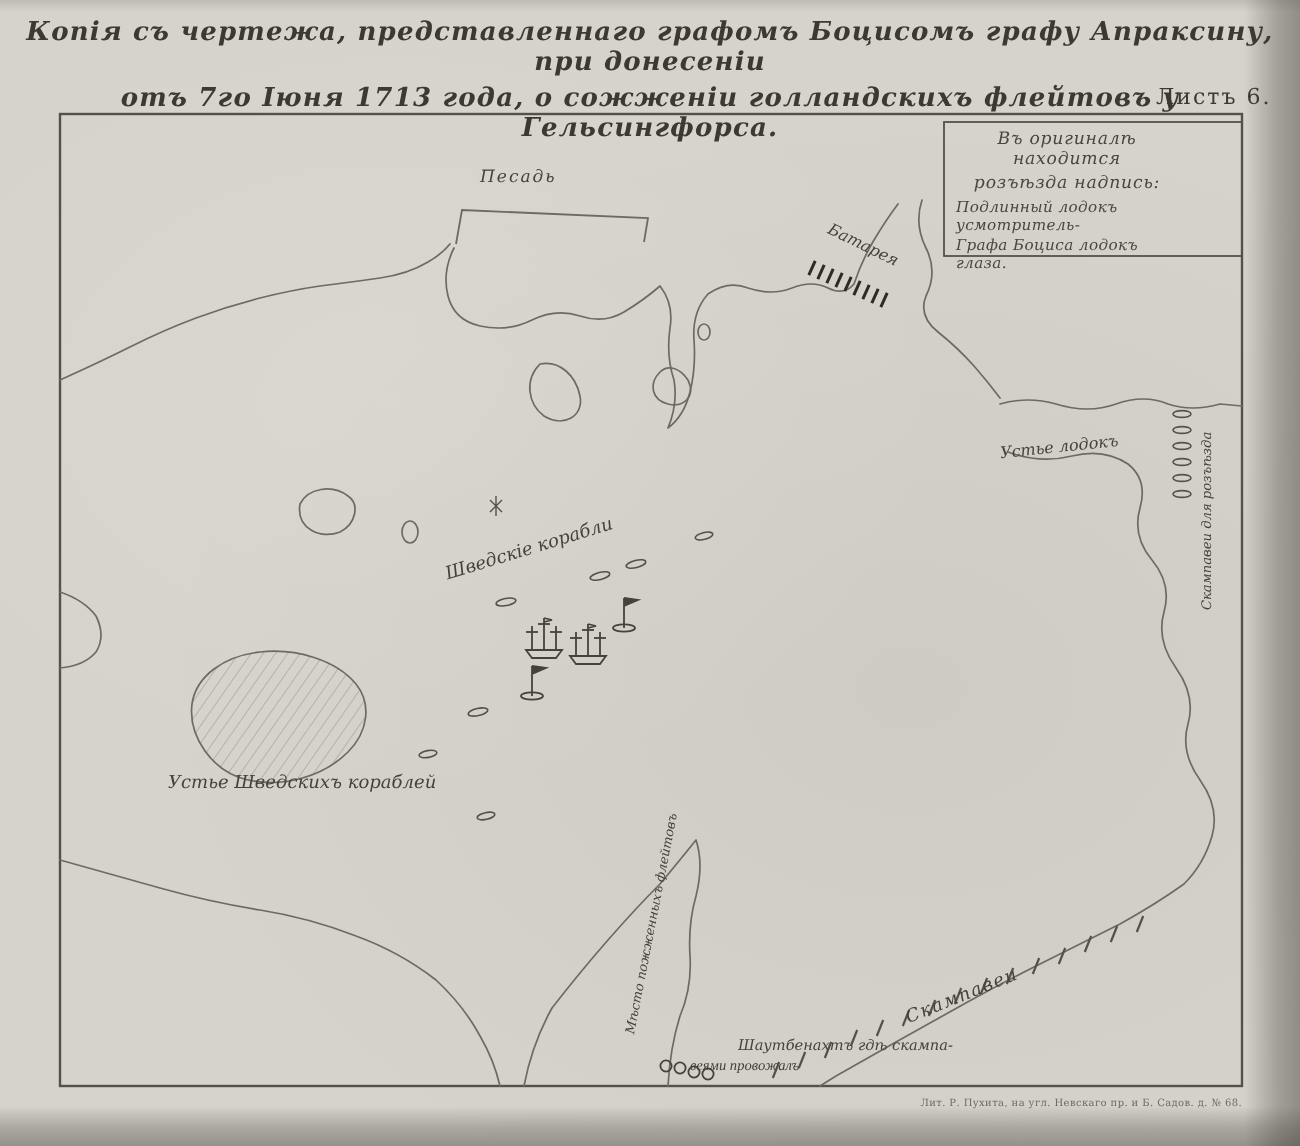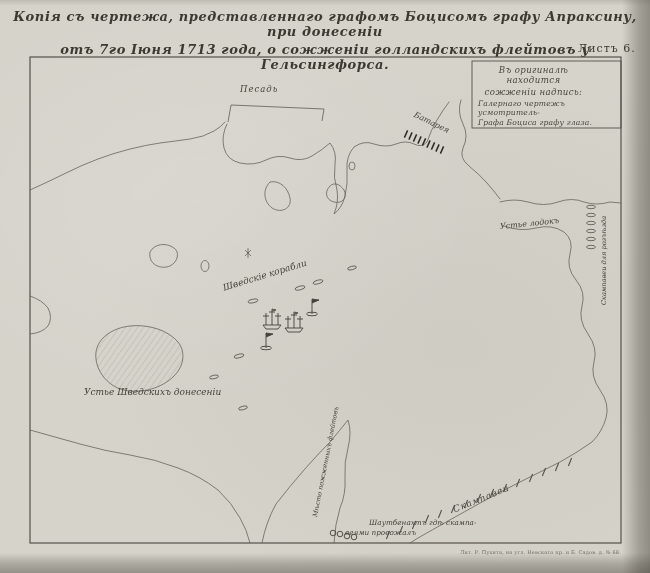--- a/index.html
+++ b/index.html
@@ -134,34 +134,34 @@
       <circle cx="340" cy="534" r="2.8"></circle>
       <circle cx="347" cy="536" r="2.8"></circle>
       <circle cx="354" cy="537" r="2.8"></circle>
     </g>
 
     <path d="M245,250 L251,256 M251,250 L245,256 M248,248 L248,258" stroke="#55514a" stroke-width="0.7"></path>
   </svg>
 
   <div class="legend">
     <div class="lg-big">Въ оригиналѣ находится</div>
-    <div class="lg-big">сожженіи надпись:</div>
-    <div class="lg-small">Галернаго чертежъ усмотритель-</div>
-    <div class="lg-small">Графа Боциса графу глаза.</div>
+    <div class="lg-big">розъѣзда надпись:</div>
+    <div class="lg-small">Подлинный лодокъ усмотритель-</div>
+    <div class="lg-small">Графа Боциса лодокъ глаза.</div>
   </div>
 
   <div class="lbl" style="left:240px;top:85px;font-size:8.5px;letter-spacing:1px;text-align:center;">Песадь</div>
   <div class="lbl" style="left:416px;top:111px;font-size:8px;transform:rotate(26deg);transform-origin:left top;">Батарея</div>
   <div class="lbl" style="left:500px;top:220px;font-size:8px;transform:rotate(-6deg);">Устье лодокъ</div>
   <div class="lbl" style="left:556px;top:257px;width:96px;text-align:center;font-size:6.6px;transform:rotate(-90deg);">Скампавеи для розъѣзда</div>
   <div class="lbl" style="left:222px;top:284px;font-size:9px;transform:rotate(-17deg);transform-origin:left top;">Шведскіе корабли</div>
-  <div class="lbl" style="left:84px;top:388px;font-size:9px;">Устье Шведскихъ донесеніи</div>
+  <div class="lbl" style="left:84px;top:388px;font-size:9px;">Устье Шведскихъ кораблей</div>
   <div class="lbl" style="left:277px;top:467px;width:95px;text-align:center;font-size:6.4px;transform:rotate(-79deg);">Мѣсто пожженныхъ флейтовъ</div>
   <div class="lbl" style="left:341px;top:519px;font-size:7.3px;margin-left:28px;">Шаутбенахтъ гдѣ скампа-</div>
-  <div class="lbl" style="left:345px;top:529px;font-size:7.3px;">веями провожалъ</div>
+  <div class="lbl" style="left:345px;top:529px;font-size:7.3px;font-family:Liberation Serif, serif;">веями провожалъ</div>
   <div class="lbl" style="left:452px;top:506px;font-size:9px;letter-spacing:0.8px;transform:rotate(-22deg);transform-origin:left top;">Скампавеи</div>
 
   <div class="imprint">Лит. Р. Пухита, на угл. Невскаго пр. и Б. Садов. д. № 68.</div>
 
   <div class="edge-right"></div>
   <div class="edge-bottom"></div>
   <div class="edge-top"></div>
 </div>
 
 </body></html>

